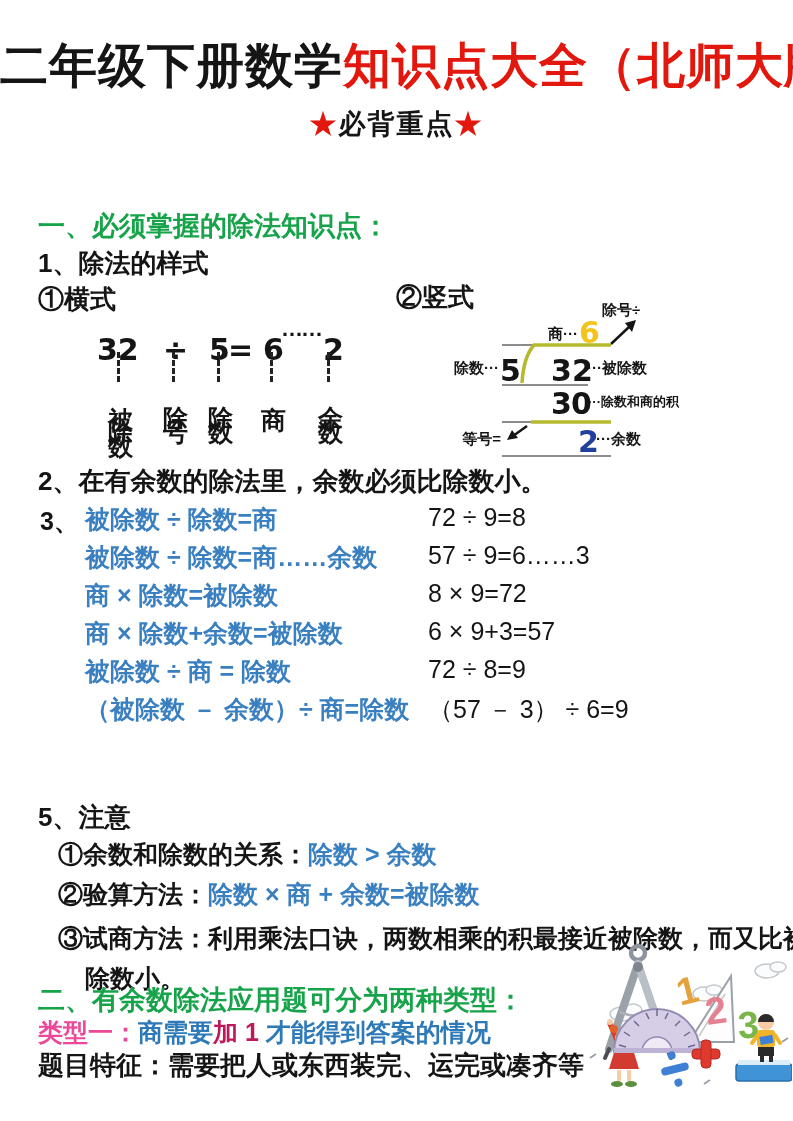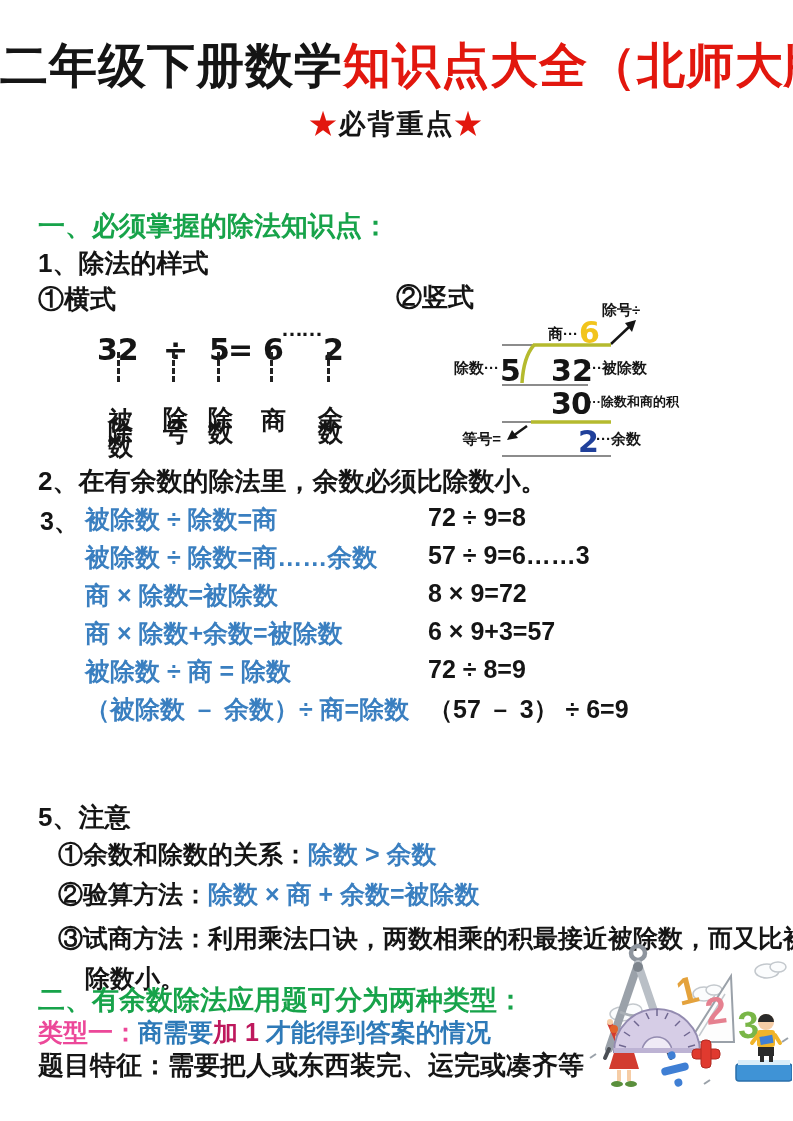--- a/index.html
+++ b/index.html
@@ -31,21 +31,21 @@
     font-size:25px;font-weight:600;letter-spacing:14px;}
   
   svg text{font-family:"Liberation Sans",sans-serif;}
   .svglabel{font-size:15px;font-weight:600;fill:#151515;}
   .svglabel-sm{font-size:13px;font-weight:600;fill:#151515;}
   .svgdigit{font-size:30px;font-weight:bold;font-family:"DejaVu Sans",sans-serif;fill:#151515;}
   
   #sec3{top:503px;left:85px;}
   .f-row{position:relative;height:38px;width:700px;}
   .f-row .formula{color:#3a7fc0;font-size:25px;font-weight:600;}
-  .f-row .example{position:absolute;left:343px;top:0;font-size:25px;font-weight:700;color:#151515;}
+  .f-row .example{position:absolute;left:343px;top:0;font-size:25px;font-weight:400;color:#151515;}
   
   .navy{color:#ec4899;}
   .tblue{color:#2e7ab8;}
   .tred{color:#be185d;}
   .footer{top:1086px;font-size:17px;font-weight:bold;letter-spacing:4px;}
 </style>
 </head>
 <body>
 
 <div id="page">

